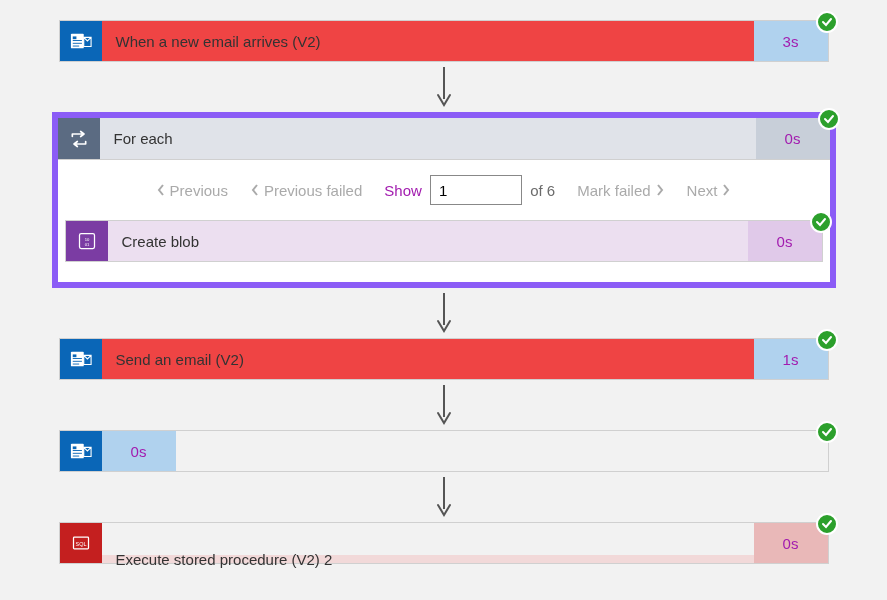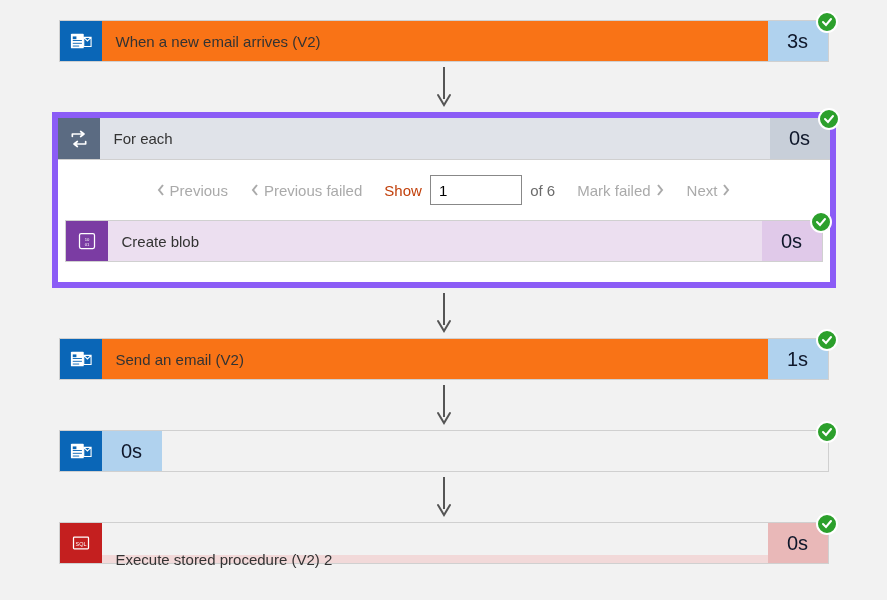--- a/index.html
+++ b/index.html
@@ -29,44 +29,44 @@
   }
   .step-title {
     flex: 1;
     display: flex;
     align-items: center;
     padding-left: 14px;
     font-size: 15px;
     color: #333;
   }
   .step-duration {
-    width: 60px;
-    display: flex;
-    align-items: center;
-    justify-content: center;
-    font-size: 20px;
-    color: #0f172a;
+    width: 74px;
+    display: flex;
+    align-items: center;
+    justify-content: center;
+    font-size: 15px;
+    color: #a21caf;
   }
   .status-badge {
     position: absolute;
     top: -10px;
     right: -10px;
     width: 22px;
     height: 22px;
     border-radius: 50%;
     background: #2ca02c;
     display: flex;
     align-items: center;
     justify-content: center;
     border: 2px solid #fff;
   }
 
   
   .outlook .step-icon { background: #0a66b7; }
-  .outlook .step-title { background: #f97316; }
+  .outlook .step-title { background: #ef4444; }
   .outlook .step-duration { background: #b0d2ee; }
 
   .foreach .step-icon { background: #5b6b82; }
   .foreach .step-title { background: #e0e3e9; }
   .foreach .step-duration { background: #c8cfd9; }
 
   .blob .step-icon { background: #7b3ca3; }
   .blob .step-title { background: #ecdff0; }
   .blob .step-duration { background: #e0c9e9; }
 
@@ -113,21 +113,21 @@
     height: 30px;
     border: 1px solid #888;
     padding: 0 8px;
     font-size: 15px;
     margin: 0 4px;
   }
   .inner-step-wrap {
     padding: 0 7px 20px 7px;
   }
   .inner-step-wrap .step { width: 100%; }
-  .show-label { color: #c2410c; }
+  .show-label { color: #a21caf; }
 </style>
 </head>
 <body>
 
 <div class="flow">
 
   <div class="step outlook">
     <div class="step-icon">
       <svg width="22" height="22" viewBox="0 0 24 24">
           <rect x="1" y="4" width="14" height="16" fill="#fff" rx="1"></rect>

